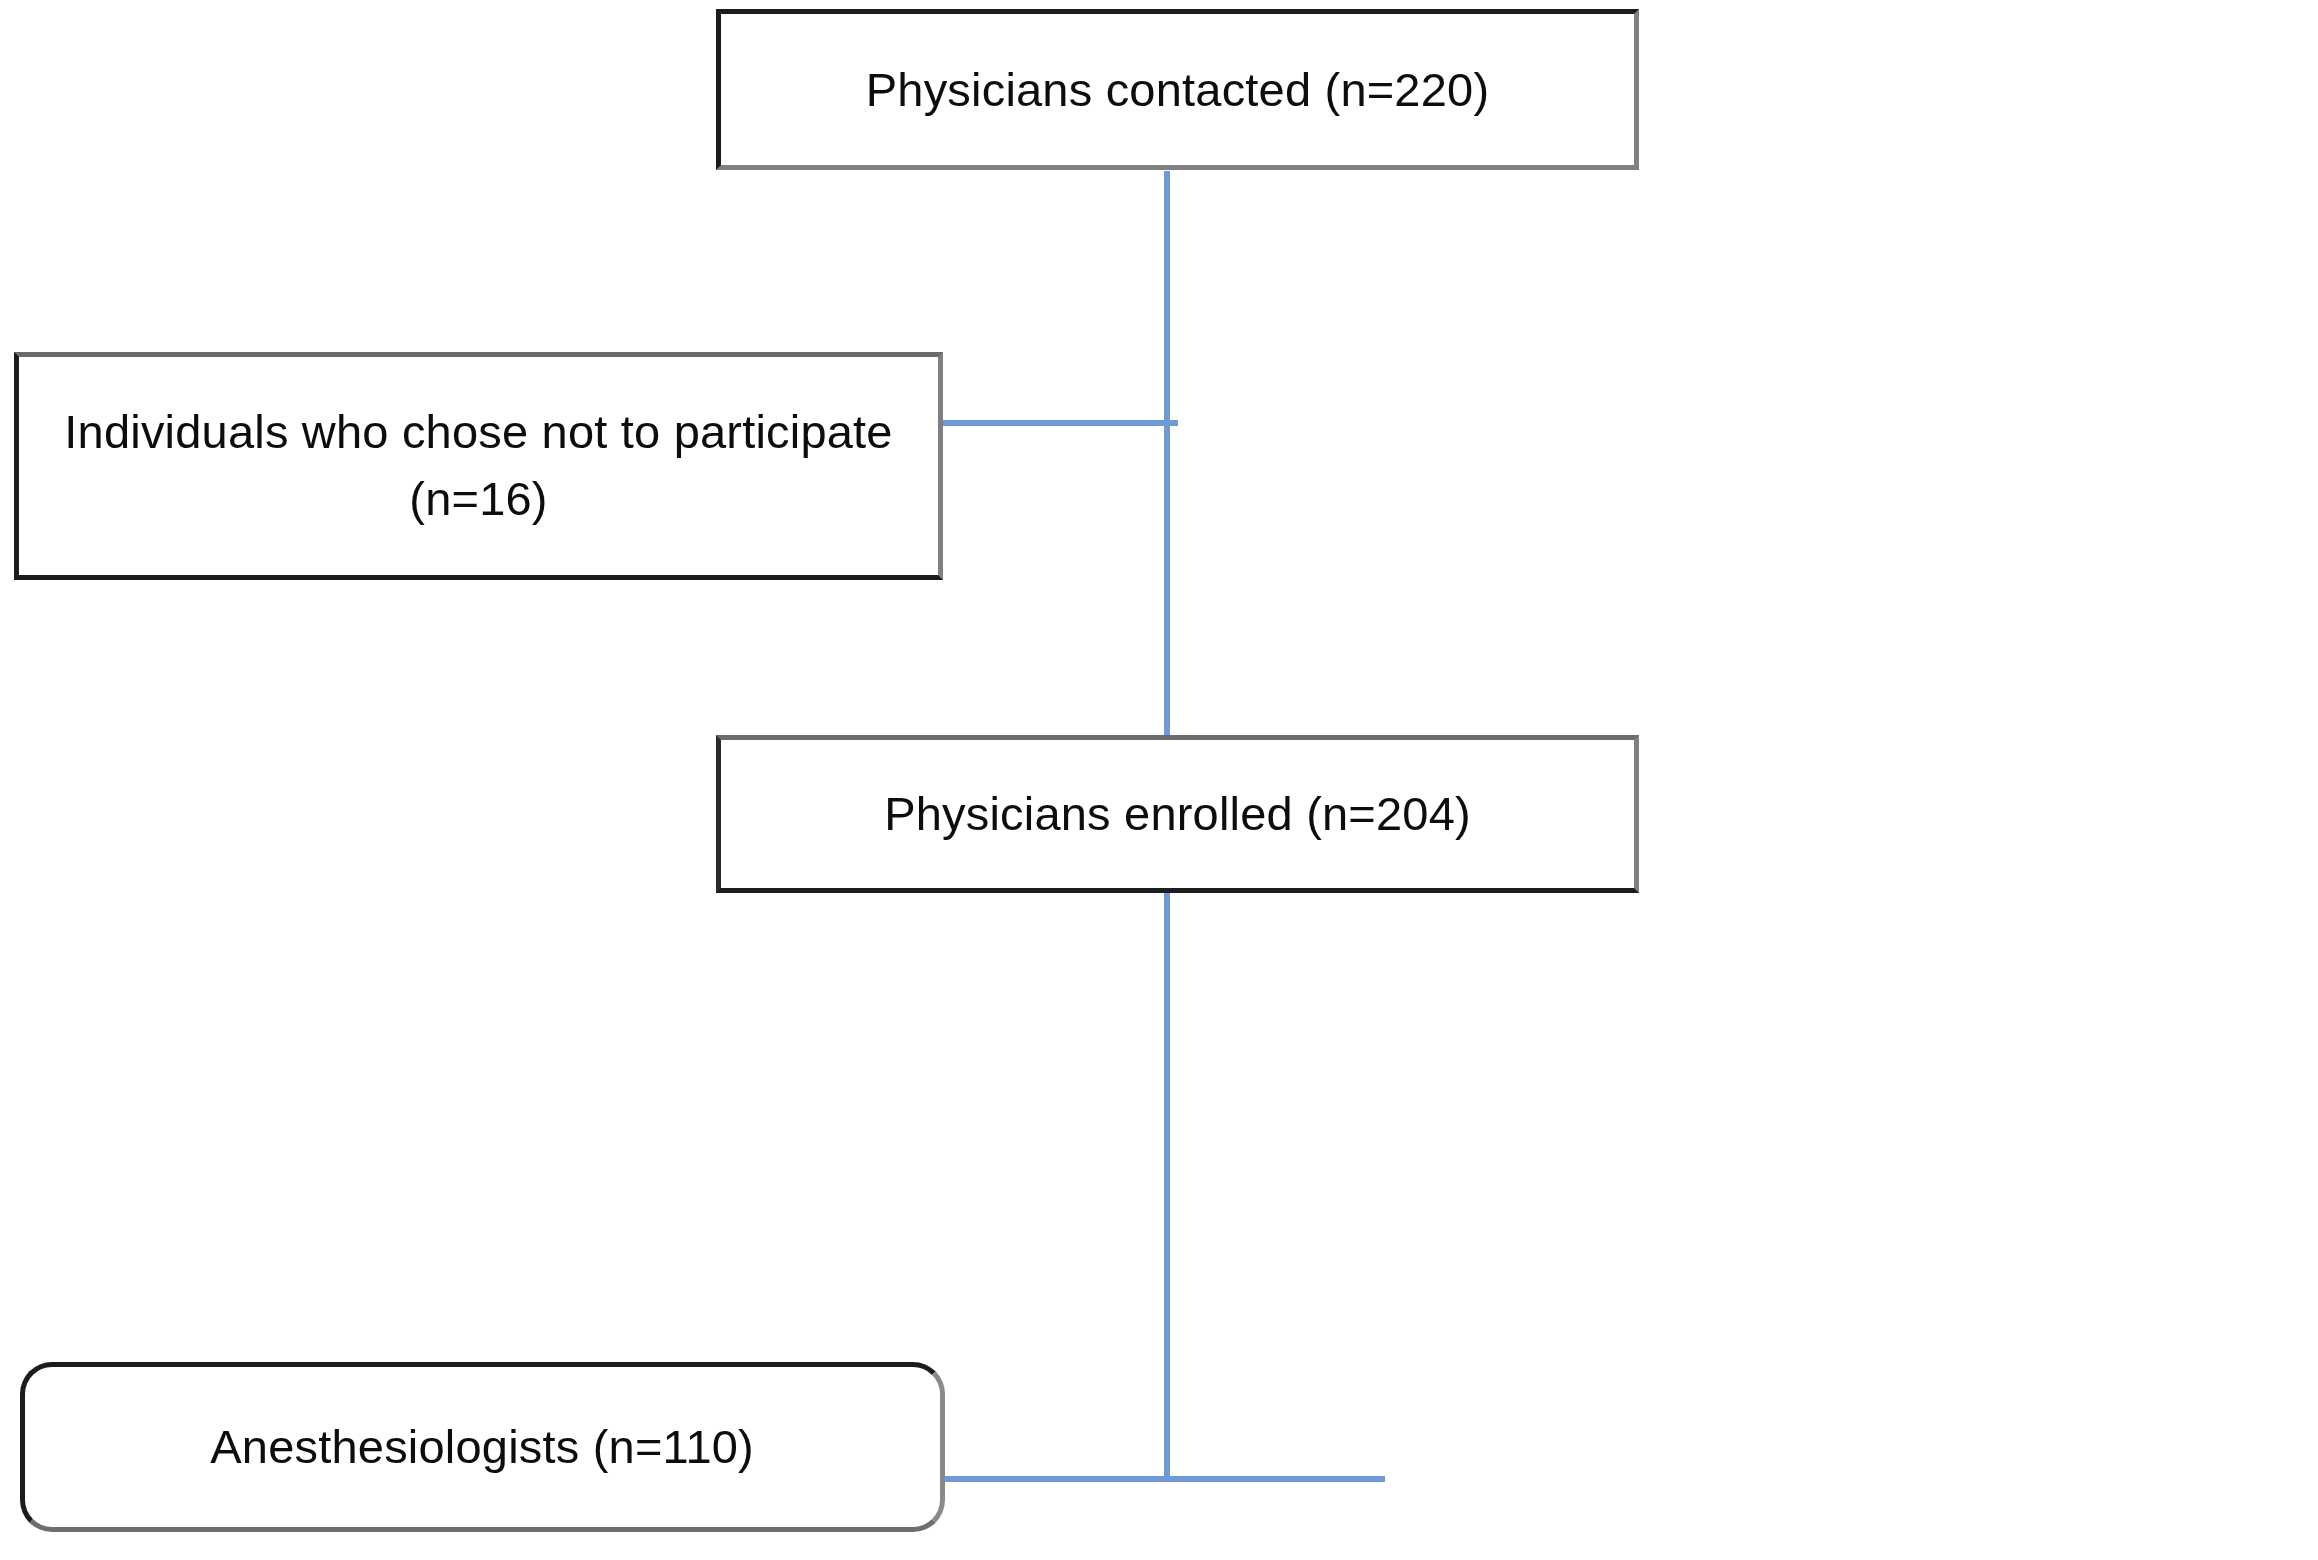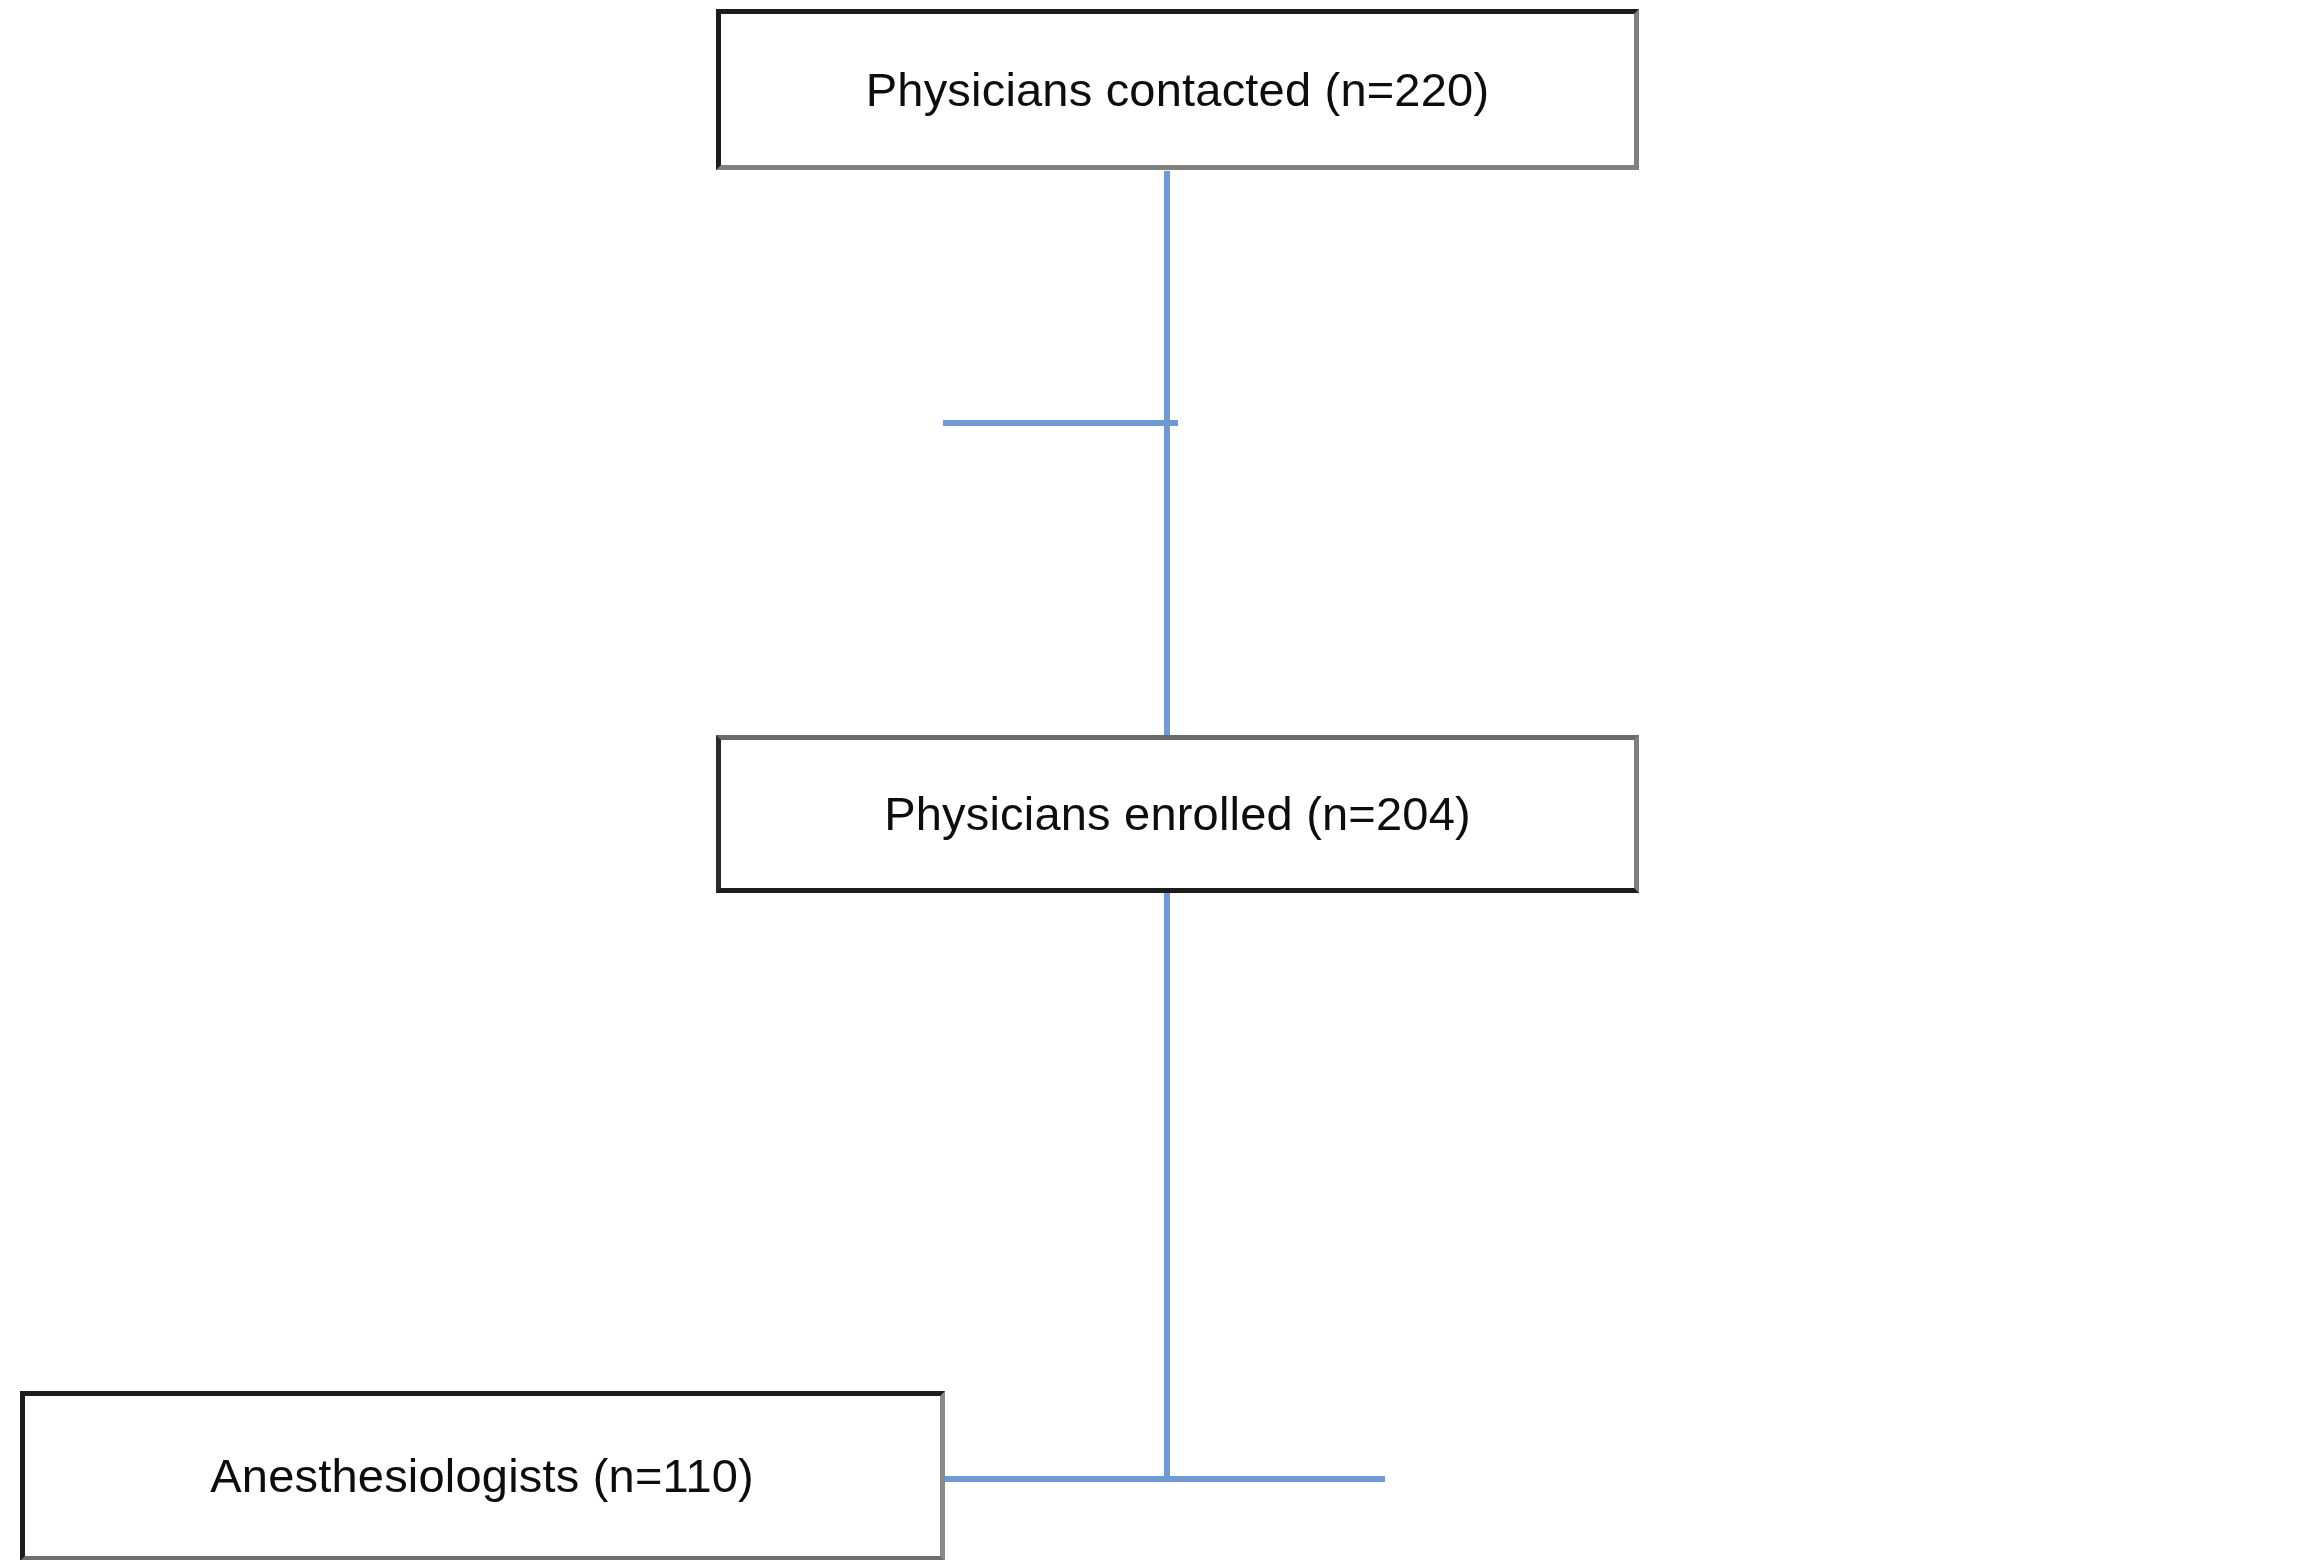--- a/index.html
+++ b/index.html
@@ -82,24 +82,27 @@
   <div class="connector h" style="left:943px; top:420px; width:235px;"></div>
 
   <div class="connector h" style="left:943px; top:1476px; width:227px;"></div>
 
   <div class="connector h" style="left:1164px; top:1476px; width:221px;"></div>
 
   <div class="node b-dark" style="left:716px; top:9.4px; width:923px; height:161px;">
     <span class="label">Physicians contacted (n=220)</span>
   </div>
 
+  <div class="node b-dark-alt" style="left:14px; top:352px; width:929px; height:228px;">
+    <span class="label">Individuals who chose not to participate (n=16)</span>
+  </div>
 
   <div class="node b-grey-top" style="left:716px; top:735px; width:923px; height:158px;">
     <span class="label">Physicians enrolled (n=204)</span>
   </div>
 
-  <div class="node b-mixed" style="left:19.6px; top:1391px; width:925px; height:170px;">
+  <div class="node b-mixed" style="left:19.6px; top:1362px; width:925px; height:170px;border-radius:32px;">
     <span class="label">Anesthesiologists (n=110)</span>
   </div>
 
 
 </div>
 
 
 </body></html>

